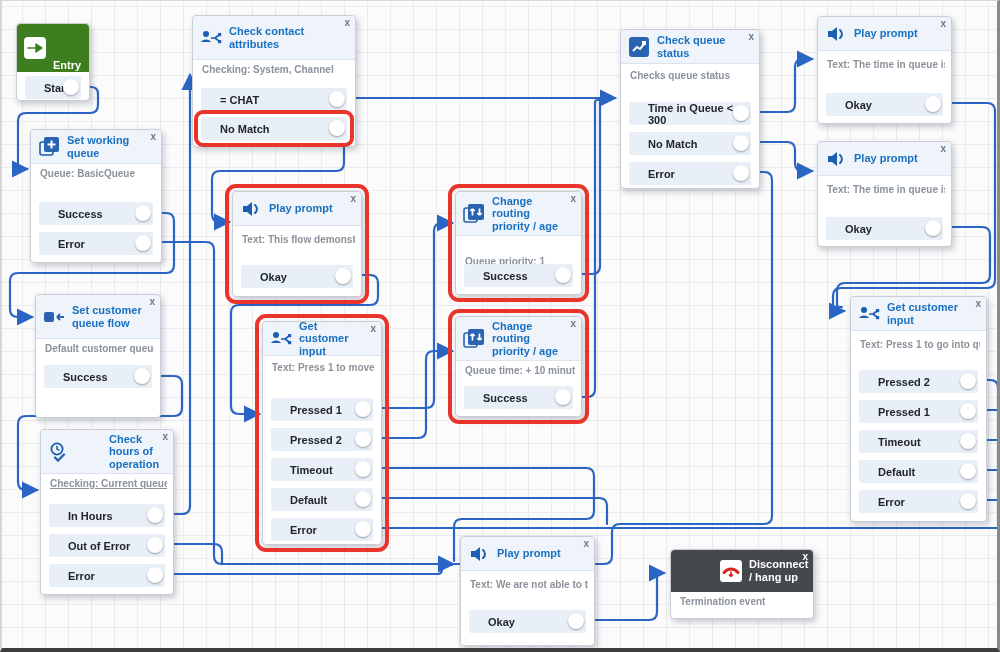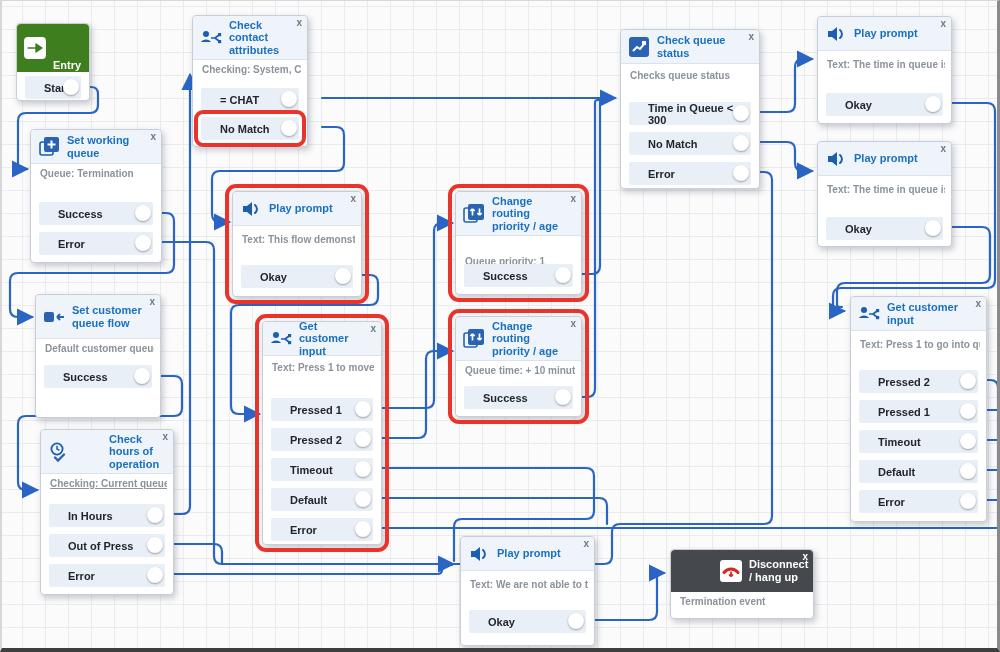--- a/index.html
+++ b/index.html
@@ -79,21 +79,21 @@
             <rect x="1" y="1" width="22" height="22" rx="4" fill="#fff"></rect>
             <path d="M5 12h8V8l6 4-6 4v-4H5z" fill="#3f7e1f" stroke="#3f7e1f" stroke-width="1.4" stroke-linejoin="round"></path>
           </svg>
           <span class="ttl">Entry point</span>
         </div>
         <div class="row" style="top: 52px;">
           <span>Start</span>
           <span class="dot"></span>
         </div>
       </div>
-      <div class="node " style="left: 190px; top: 14px; width: 116px; height: 132px;">
+      <div class="node " style="left: 190px; top: 14px; width: 164px; height: 132px;">
         <div class="head" style="height: 44px;">
           <svg class="icon" viewBox="0 0 24 24">
             <circle cx="7" cy="8" r="3" fill="#1b5fae"></circle>
             <path d="M2 16c1.5-3.4 8.5-3.4 10 0z" fill="#1b5fae"></path>
             <path d="M12 12h4m0 0 4-3m-4 3 4 3" stroke="#1b5fae" stroke-width="1.7" fill="none"></path>
             <rect x="19" y="7" width="3.2" height="3.2" fill="#1b5fae"></rect>
             <rect x="19" y="14" width="3.2" height="3.2" fill="#1b5fae"></rect>
           </svg>
           <span class="ttl">Check contact attributes</span>
         </div>
@@ -111,21 +111,21 @@
       <div class="node " style="left: 28px; top: 128px; width: 132px; height: 134px;">
         <div class="head" style="height: 34px; justify-content: flex-end;">
           <svg class="icon" viewBox="0 0 24 24">
             <rect x="3" y="7" width="13" height="13" rx="2" fill="none" stroke="#1b5fae" stroke-width="1.6"></rect>
             <rect x="7" y="2" width="15" height="15" rx="2" fill="#2a63b2"></rect>
             <path d="M14.5 5.5v8M10.5 9.5h8" stroke="#fff" stroke-width="2"></path>
           </svg>
           <span class="ttl">Set working queue</span>
         </div>
         <span class="closex">x</span>
-        <div class="sub" style="top: 38px;">Queue: Termination</div>
+        <div class="sub" style="top: 38px;">Queue: BasicQueue</div>
         <div class="row" style="top: 72px;">
           <span>Success</span>
           <span class="dot"></span>
         </div>
         <div class="row" style="top: 102px;">
           <span>Error</span>
           <span class="dot"></span>
         </div>
       </div>
       <div class="node " style="left: 33px; top: 293px; width: 126px; height: 124px;">
@@ -152,21 +152,21 @@
           </svg>
           <span class="ttl">Check hours of operation</span>
         </div>
         <span class="closex">x</span>
         <div class="sub" style="top: 48px; text-decoration: underline;">Checking: Current queue</div>
         <div class="row" style="top: 74px;">
           <span>In Hours</span>
           <span class="dot"></span>
         </div>
         <div class="row" style="top: 104px;">
-          <span>Out of Press</span>
+          <span>Out of Error</span>
           <span class="dot"></span>
         </div>
         <div class="row" style="top: 134px;">
           <span>Error</span>
           <span class="dot"></span>
         </div>
       </div>
       <div class="node  hl" style="left: 230px; top: 190px; width: 130px; height: 106px;">
         <div class="head" style="height: 34px;">
           <svg class="icon" viewBox="0 0 24 24">

